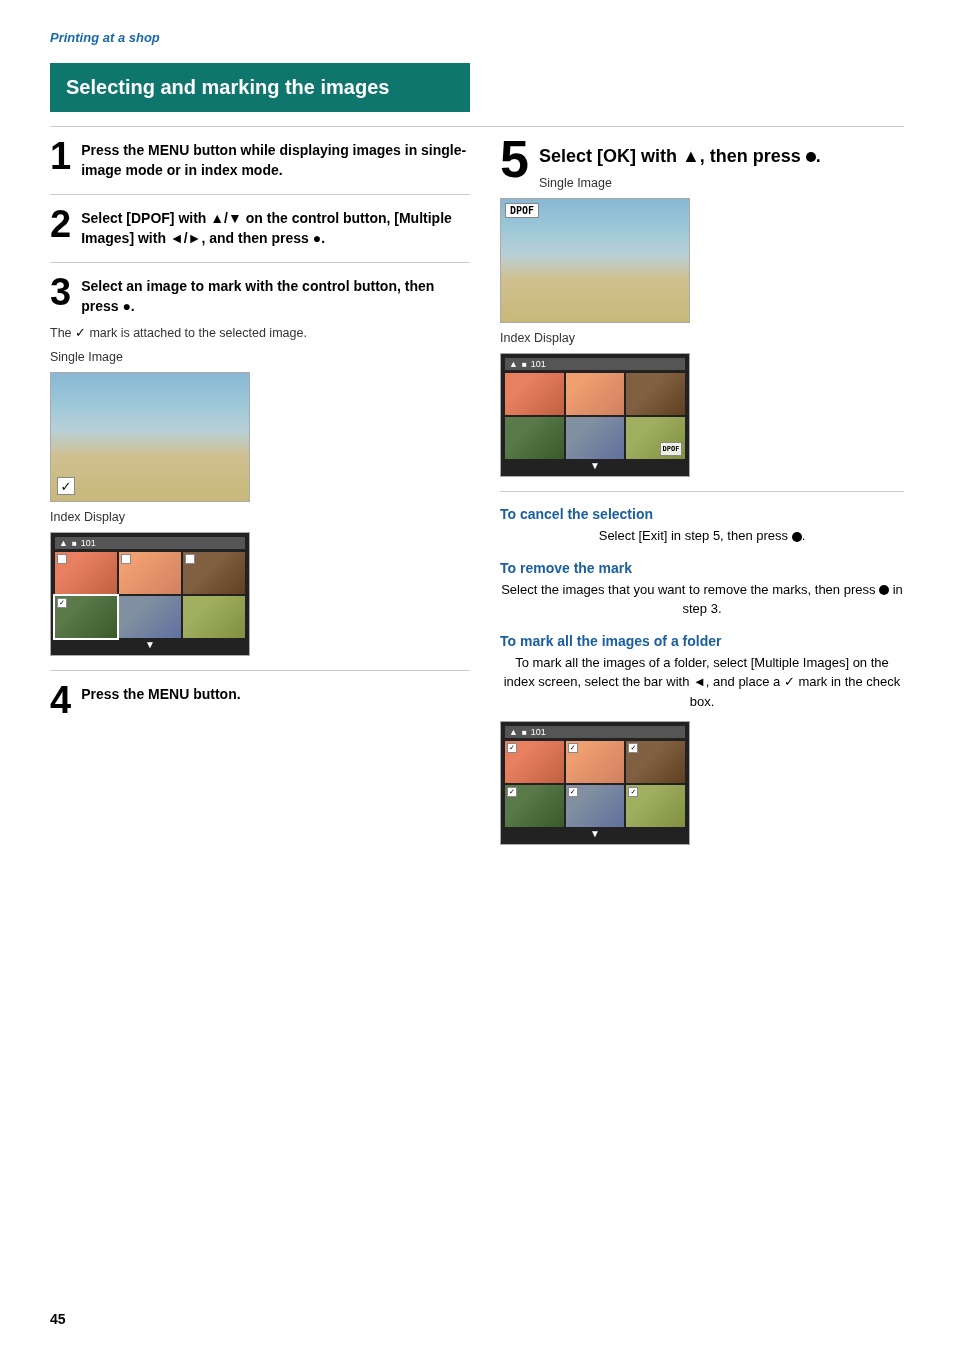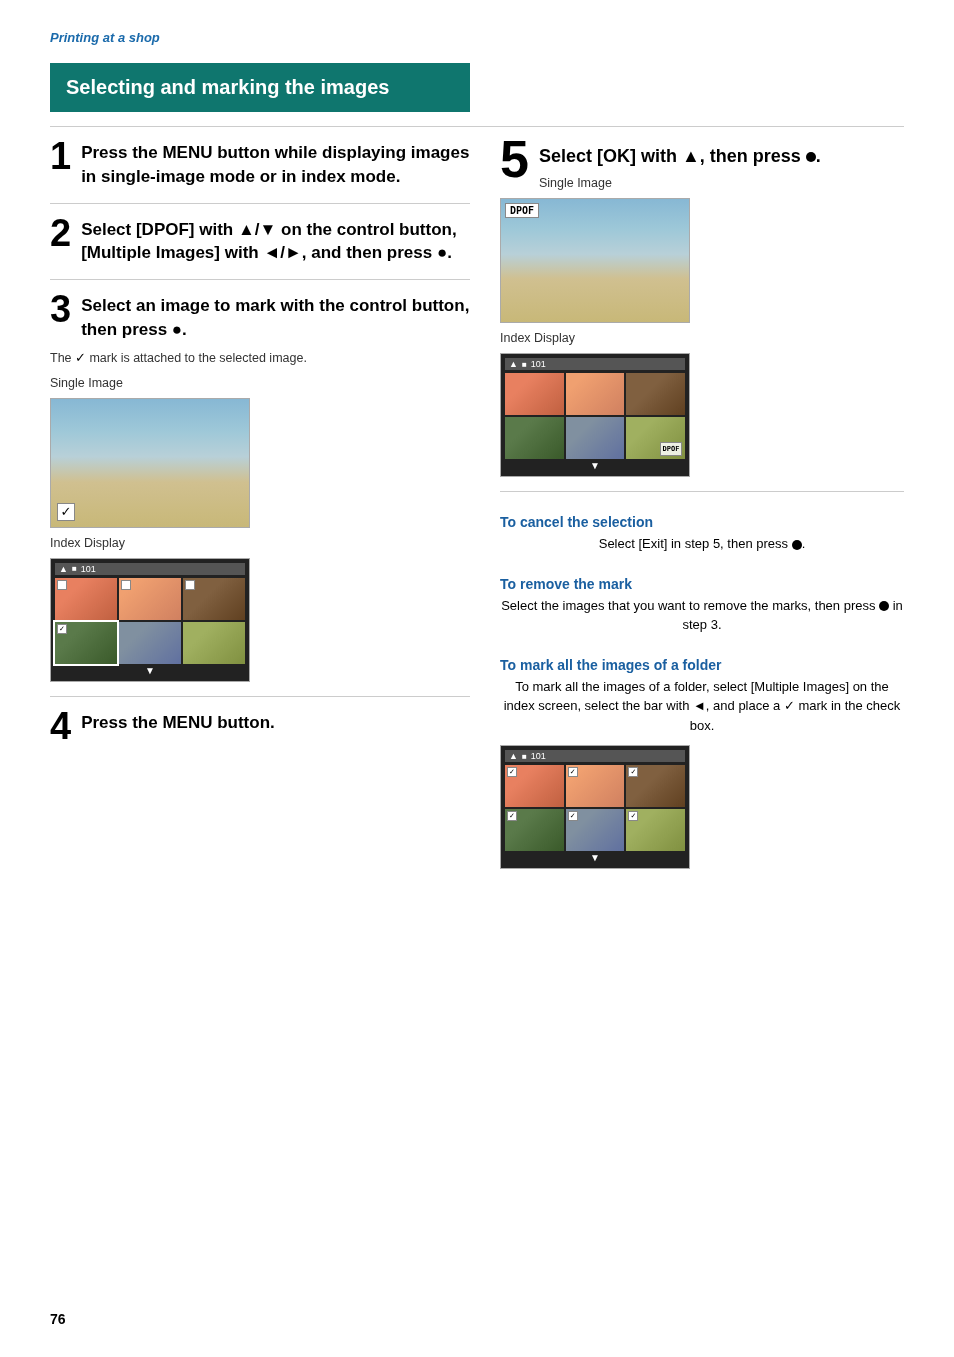--- a/index.html
+++ b/index.html
@@ -72,21 +72,21 @@
       font-size: 38px;
       font-weight: bold;
       color: #000;
       line-height: 1;
       float: left;
       margin-right: 10px;
       margin-top: -4px;
     }
 
     .step-text {
-      font-size: 17px;
+      font-size: 14px;
       font-weight: bold;
       overflow: hidden;
       line-height: 1.4;
     }
 
     .step-sub {
       font-size: 12.5px;
       color: #333;
       margin-top: 6px;
       line-height: 1.5;
@@ -251,21 +251,21 @@
       padding: 1px 3px;
       font-size: 12px;
     }
 
     
     .sub-heading {
       font-size: 14px;
       font-weight: bold;
       color: #1a5fa0;
       margin-bottom: 4px;
-      margin-top: 22px;
+      margin-top: 14px;
     }
 
     .sub-heading-text {
       font-size: 13px;
       line-height: 1.5;
       color: #000;
       text-align: center;
     }
 
     
@@ -452,15 +452,15 @@
           <div class="index-cell index-cell-6">
             <div class="cell-checkbox">✓</div>
           </div>
         </div>
         <div class="index-scroll-arrow">▼</div>
       </div>
 
     </div>
   </div>
 
-  <div class="page-number">76</div>
+  <div class="page-number">45</div>
 
 </div>
 
 </body></html>

